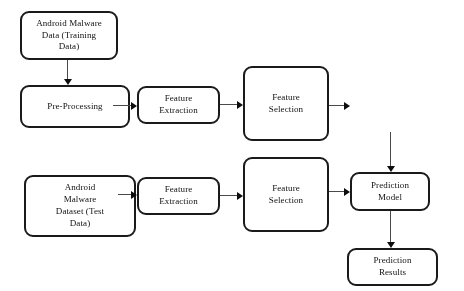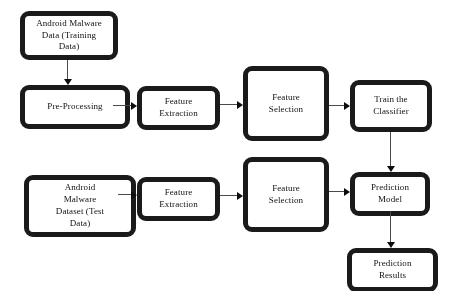--- a/index.html
+++ b/index.html
@@ -12,21 +12,21 @@
     position: relative;
     width: 464px;
     height: 291px;
     background: #ffffff;
     overflow: hidden;
     font-family: "Liberation Serif", "DejaVu Serif", serif;
   }
   .node {
     position: absolute;
     box-sizing: border-box;
-    border: 5px solid #a16207;
+    border: 2px solid #a16207;
     border-radius: 9px;
     background: #ffffff;
     display: flex;
     align-items: center;
     justify-content: center;
     text-align: center;
     color: #111111;
     font-size: 9px;
     line-height: 1.32;
     letter-spacing: 0.1px;
@@ -72,24 +72,20 @@
       <span class="label">Pre-Processing</span>
     </div>
     <div class="node" style="left: 137px; top: 86px; width: 83px; height: 37px; border-color: rgb(26, 26, 26); color: rgb(17, 17, 17);">
       <span class="label">Feature
 Extraction</span>
     </div>
     <div class="node" style="left: 243px; top: 66px; width: 86px; height: 75px; border-color: rgb(26, 26, 26); color: rgb(17, 17, 17);">
       <span class="label">Feature
 Selection</span>
     </div>
-    <div class="node" style="left: 350px; top: 80px; width: 82px; height: 52px; border-color: rgb(26, 26, 26); color: rgb(17, 17, 17);">
-      <span class="label">Train the
-Classifier</span>
-    </div>
     <div class="node" style="left: 24px; top: 175px; width: 112px; height: 62px; border-color: rgb(26, 26, 26); color: rgb(17, 17, 17);">
       <span class="label">Android
 Malware
 Dataset (Test
 Data)</span>
     </div>
     <div class="node" style="left: 137px; top: 177px; width: 83px; height: 37px; border-color: rgb(26, 26, 26); color: rgb(17, 17, 17);">
       <span class="label">Feature
 Extraction</span>
     </div>

